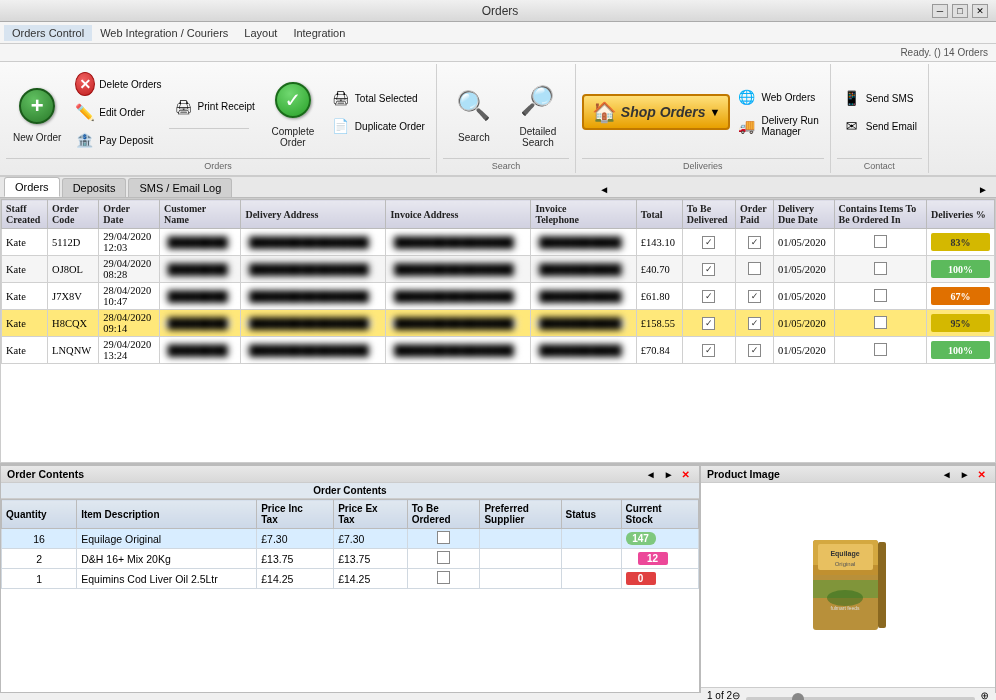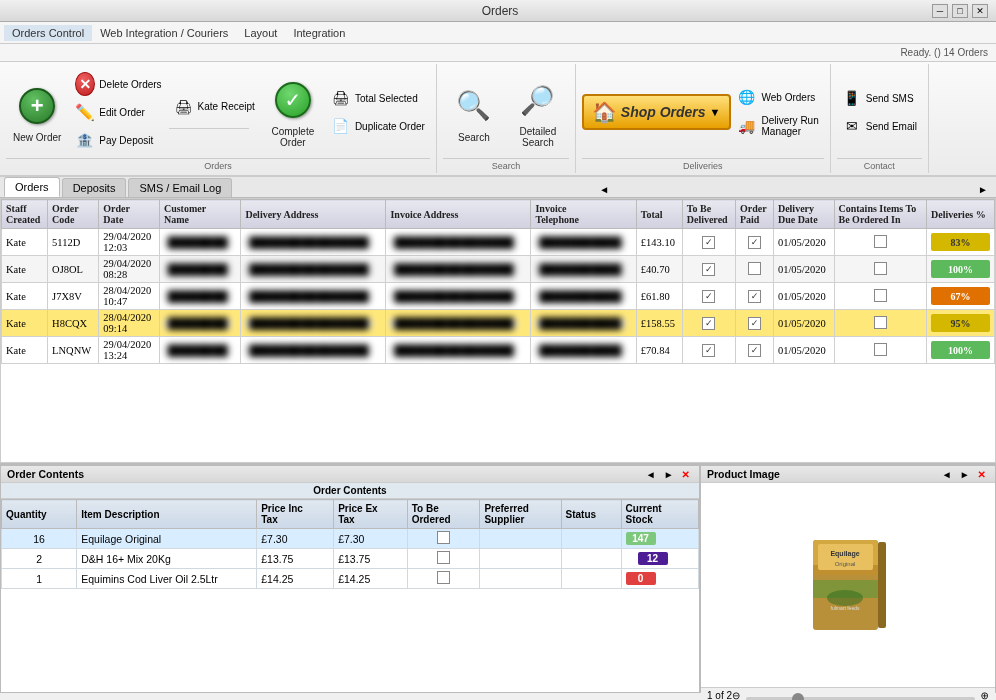--- a/index.html
+++ b/index.html
@@ -139,21 +139,21 @@
           <span class="label-small">Edit Order</span>
         </div>
         <div class="ribbon-btn-small">
           <div class="icon-small" style="font-size:14px;">🏦</div>
           <span class="label-small">Pay Deposit</span>
         </div>
       </div>
       <div class="ribbon-small-group">
         <div class="ribbon-btn-small">
           <div class="icon-small" style="font-size:14px;">🖨</div>
-          <span class="label-small">Kate Receipt</span>
+          <span class="label-small">Print Receipt</span>
         </div>
         <div style="height:2px"></div>
         <div style="width:80px; height:1px; background:#ccc; margin:2px 0;"></div>
       </div>
 
       <div class="ribbon-btn-large">
         <div class="icon-large">
           <div style="background: radial-gradient(circle at 40% 30%, #70d870, #28a028); border-radius: 50%; width: 36px; height: 36px; display:flex; align-items:center; justify-content:center; color:white; font-size:20px; border:2px solid #1a6a1a; box-shadow:1px 1px 3px rgba(0,0,0,0.4);">✓</div>
         </div>
         <div class="btn-label">Complete<br>Order</div>
@@ -379,33 +379,33 @@
         <tbody id="contents-tbody">
         <tr class="row-selected">
     <td style="text-align:center">16</td>
     <td>Equilage Original</td>
     <td>£7.30</td>
     <td>£7.30</td>
     <td class="checkbox-cell"><div class="cb"></div></td>
     <td></td>
     <td></td>
     <td>
-      <span class="stock-badge" style="background:#7ec87e;color:white;">147</span>
+      <span class="stock-badge" style="background:#7ec87e;color:white;border-radius:6px;">147</span>
     </td>
   </tr>
             <tr>
     <td style="text-align:center">2</td>
     <td>D&amp;H 16+ Mix 20Kg</td>
     <td>£13.75</td>
     <td>£13.75</td>
     <td class="checkbox-cell"><div class="cb"></div></td>
     <td></td>
     <td></td>
     <td>
-      <span class="stock-badge" style="background:#4c1d95;color:white;margin-left:12px;">12</span>
+      <span class="stock-badge" style="background:#ec4899;color:white;margin-left:12px;">12</span>
     </td>
   </tr>
             <tr>
     <td style="text-align:center">1</td>
     <td>Equimins Cod Liver Oil 2.5Ltr</td>
     <td>£14.25</td>
     <td>£14.25</td>
     <td class="checkbox-cell"><div class="cb"></div></td>
     <td></td>
     <td></td>

